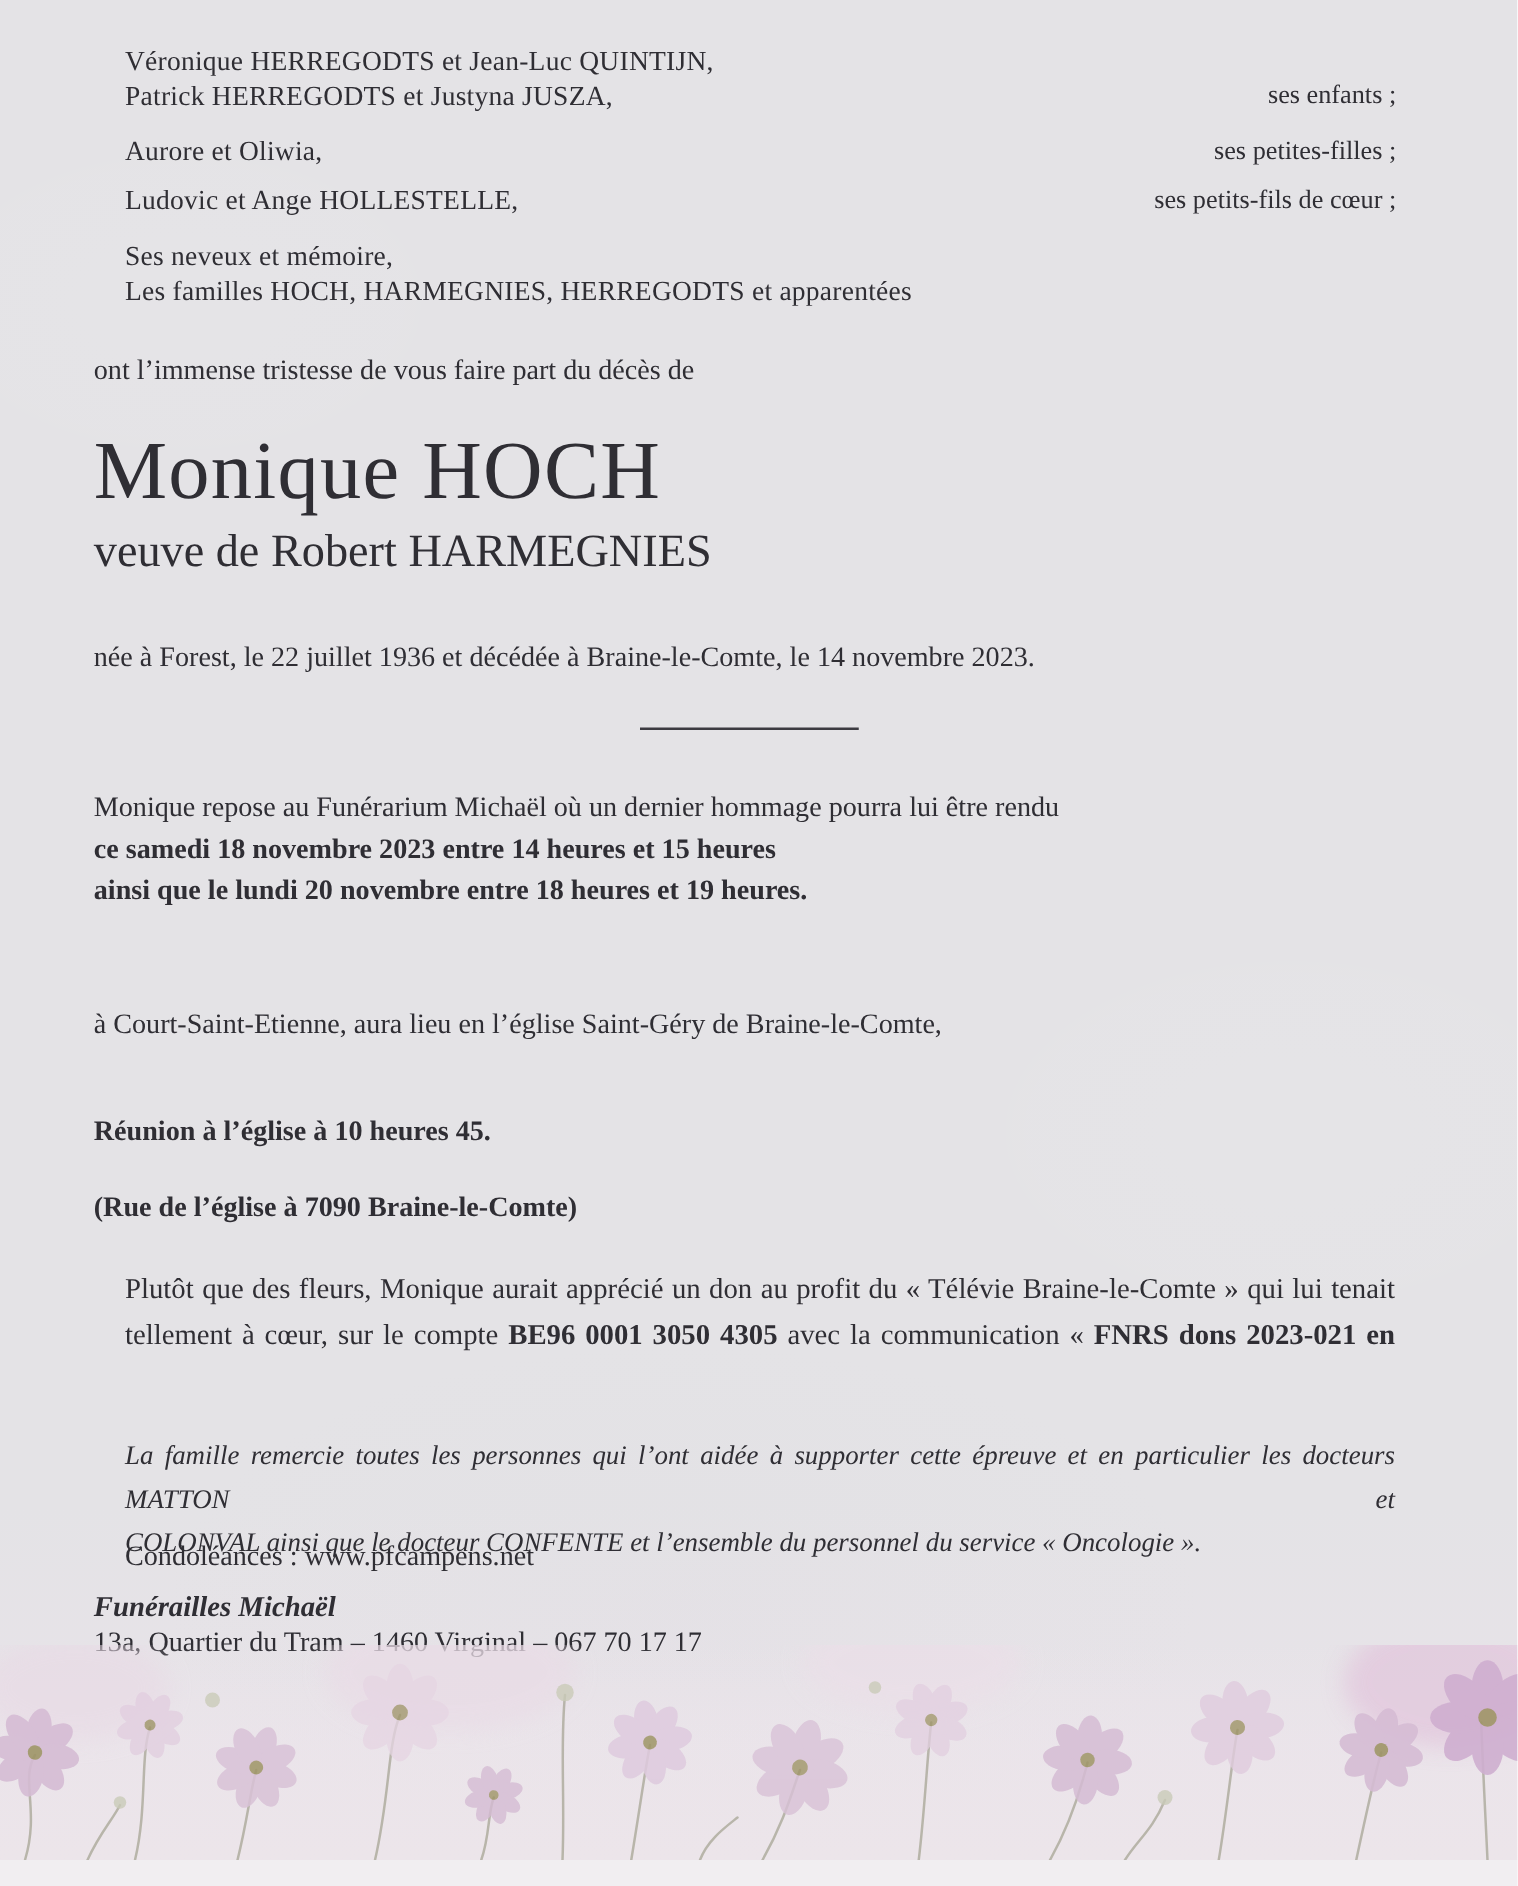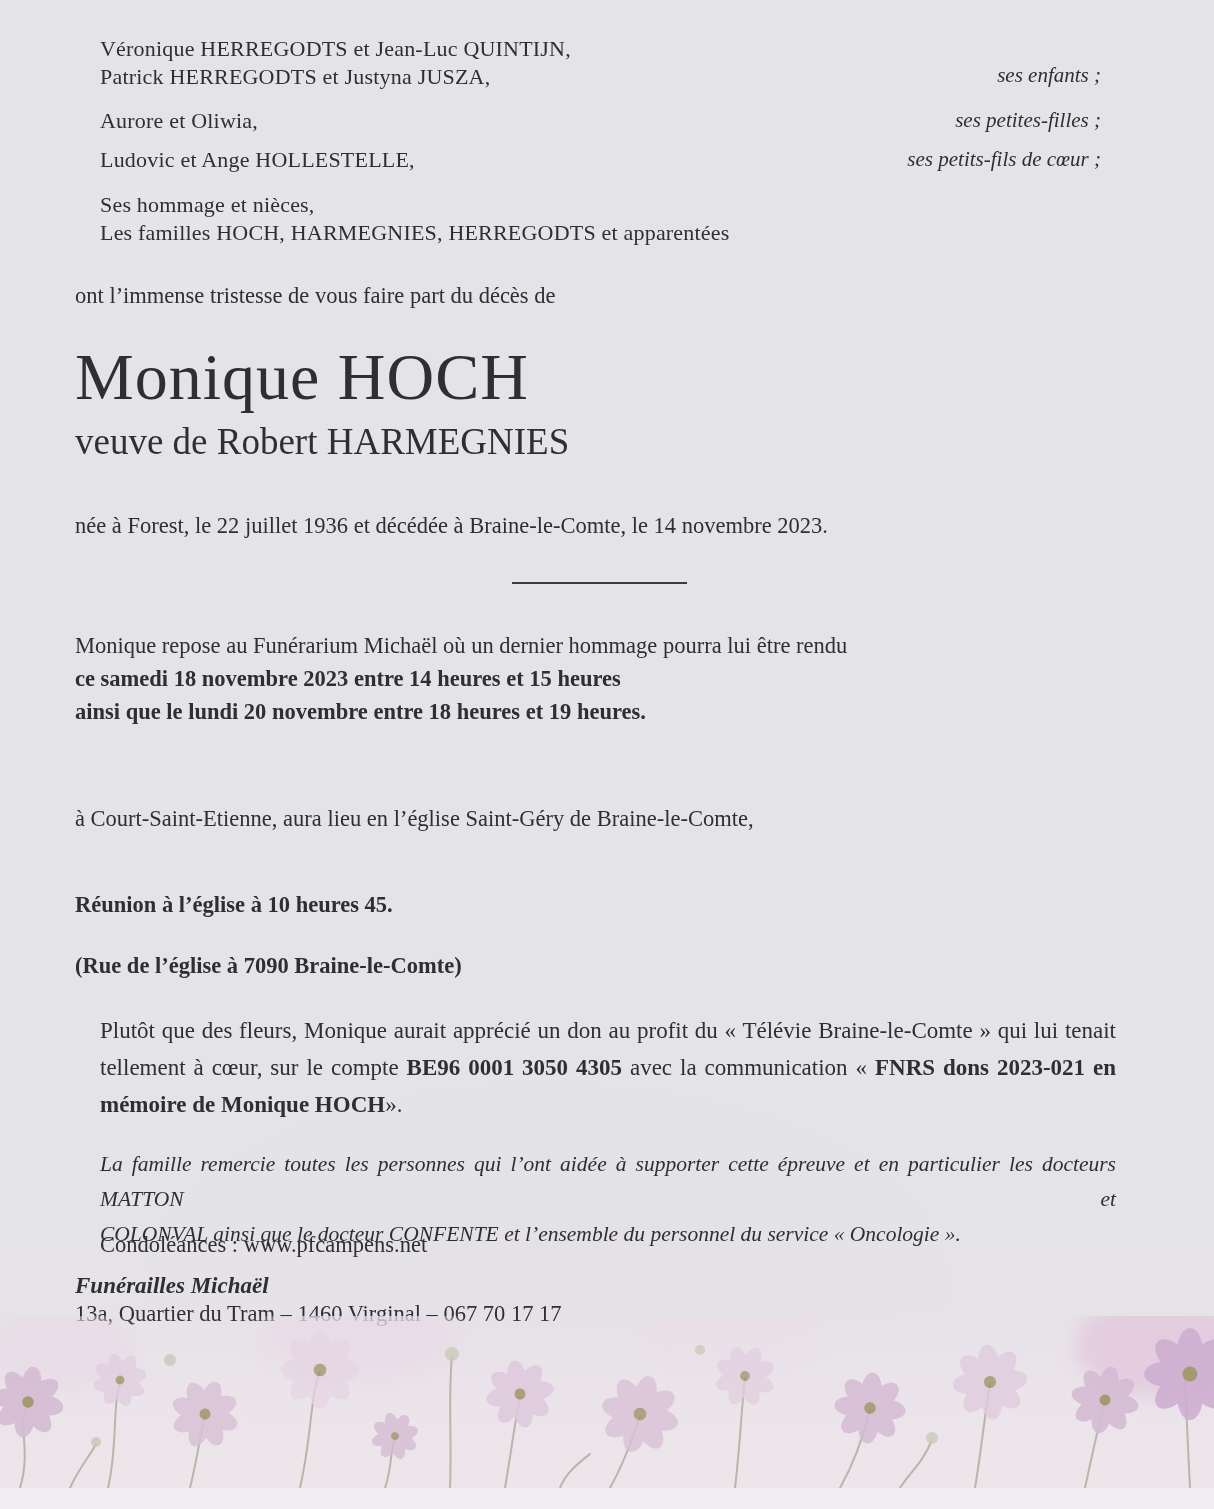--- a/index.html
+++ b/index.html
@@ -22,22 +22,21 @@
       linear-gradient(180deg, #e4e3e6 0%, #e4e3e6 80%, #e7e3e8 90%, #eae4e9 100%);
   }
   .abs { position: absolute; }
   .name-line {
     left: 100px;
     font-size: 22px;
     letter-spacing: 0.2px;
     white-space: nowrap;
   }
   .rel-label {
-    right: 113px;
-    font-style: italic;
+    right: 97px;
     font-size: 21px;
     white-space: nowrap;
   }
   .centered {
     left: 75px;
     width: 1030px;
     font-size: 22.5px;
     white-space: nowrap;
   }
   .title {
@@ -101,21 +100,21 @@
   <div class="abs name-line" style="top:36px">Véronique HERREGODTS et Jean-Luc QUINTIJN,</div>
   <div class="abs name-line" style="top:64px">Patrick HERREGODTS et Justyna JUSZA,</div>
   <div class="abs rel-label" style="top:63px">ses enfants ;</div>
 
   <div class="abs name-line" style="top:108px">Aurore et Oliwia,</div>
   <div class="abs rel-label" style="top:108px">ses petites-filles ;</div>
 
   <div class="abs name-line" style="top:147px">Ludovic et Ange HOLLESTELLE,</div>
   <div class="abs rel-label" style="top:147px">ses petits-fils de cœur ;</div>
 
-  <div class="abs name-line" style="top:192px">Ses hommage et nièces,</div>
+  <div class="abs name-line" style="top:192px">Ses neveux et mémoire,</div>
   <div class="abs name-line" style="top:220px">Les familles HOCH, HARMEGNIES, HERREGODTS et apparentées</div>
 
   <div class="abs centered" style="top:283px">ont l’immense tristesse de vous faire part du décès de</div>
   <h1 class="abs centered title" style="top:339px">Monique HOCH</h1>
   <div class="abs centered subtitle" style="top:420px">veuve de Robert HARMEGNIES</div>
   <div class="abs centered" style="top:513px">née à Forest, le 22 juillet 1936 et décédée à Braine-le-Comte, le 14 novembre 2023.</div>
 
   <div class="abs divider"></div>
 
   <div class="abs centered" style="top:633px">Monique repose au Funérarium Michaël où un dernier hommage pourra lui être rendu</div>
@@ -123,21 +122,20 @@
   <div class="abs centered bold" style="top:699px">ainsi que le lundi 20 novembre entre 18 heures et 19 heures.</div>
 
   <div class="abs centered" style="top:806px">à Court-Saint-Etienne, aura lieu en l’église Saint-Géry de Braine-le-Comte,</div>
 
   <div class="abs centered bold" style="top:892px">Réunion à l’église à 10 heures 45.</div>
   <div class="abs centered bold" style="top:953px">(Rue de l’église à 7090 Braine-le-Comte)</div>
 
   <div class="abs para" style="top:1012px">
     <div class="jline">Plutôt que des fleurs, Monique aurait apprécié un don au profit du « Télévie Braine-le-Comte » qui lui tenait</div>
     <div class="jline"><span>tellement à cœur, sur le compte </span><span class="bold">BE96 0001 3050 4305</span><span> avec la communication « </span><span class="bold">FNRS dons 2023-021 en</span></div>
-    <div><span class="bold">mémoire de Monique HOCH</span><span>».</span></div>
   </div>
 
   <div class="abs para thanks" style="top:1147px">
     <div class="jline">La famille remercie toutes les personnes qui l’ont aidée à supporter cette épreuve et en particulier les docteurs MATTON et</div>
     <div>COLONVAL ainsi que le docteur CONFENTE et l’ensemble du personnel du service « Oncologie ».</div>
   </div>
 
   <div class="abs condolences" style="top:1232px">Condoléances : www.pfcampens.net</div>
 
   <div class="abs centered footer-name" style="top:1273px">Funérailles Michaël</div>

